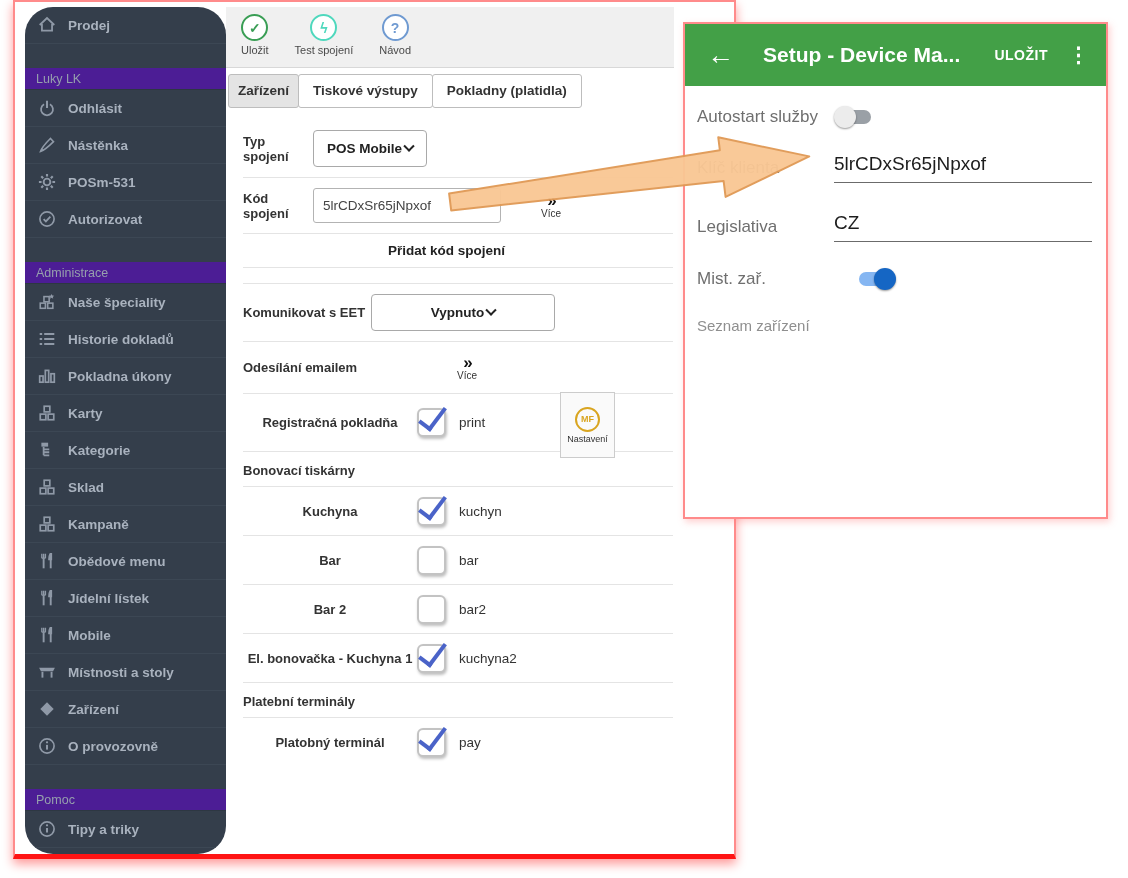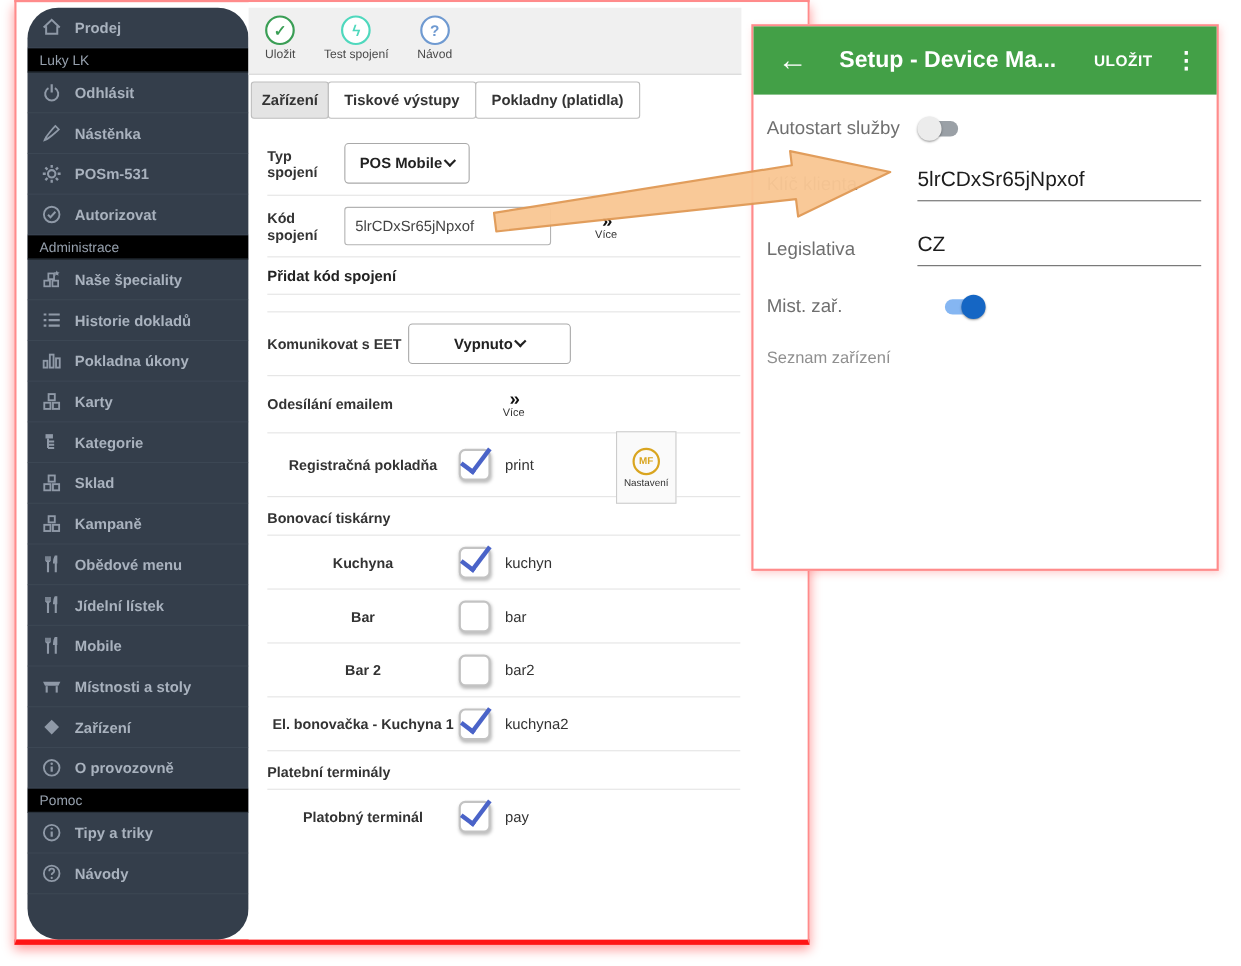--- a/index.html
+++ b/index.html
@@ -10,22 +10,22 @@
   .shot{position:absolute;left:13px;top:0;width:723px;height:859px;background:#fff;
     border:2px solid #ff8b8b;border-bottom:5px solid #ff1414;
     box-shadow:0 5px 10px rgba(255,0,0,.40);z-index:1;}
 
   
   .sidebar{position:absolute;left:10px;top:5px;width:201px;bottom:0;background:#343e4b;overflow:hidden;border-radius:28px;}
   .sb-item{display:flex;align-items:center;height:37px;padding-left:13px;gap:12px;
     border-bottom:1px solid #3c4754;color:#a9b2be;font-weight:bold;font-size:13.5px;cursor:pointer;}
   .sb-icon{width:18px;height:18px;flex:0 0 18px;color:#8f99a7;display:flex;}
   .sb-icon svg{width:100%;height:100%;}
-  .sb-section{height:22px;line-height:22px;padding-left:11px;background:#000000;color:#96a0ad;
-    font-size:12.5px;border-bottom:1px solid #2d3742;}
+  .sb-section{height:22px;line-height:22px;padding-left:11px;background:#4c1d95;color:#96a0ad;
+    font-size:12.5px;border-bottom:1px solid #2d3742;margin-top:24px;}
 
   
   .main{position:absolute;left:211px;top:0;right:0;bottom:0;background:#fff;}
   .toolbar{position:absolute;left:0;top:5px;width:448px;height:61px;background:#f0f0f0;
     border-bottom:1px solid #d8d8d8;display:flex;align-items:flex-start;padding:7px 0 0 15px;gap:26px;}
   .tb-btn{display:flex;flex-direction:column;align-items:center;cursor:pointer;}
   .tb-circle{width:27px;height:27px;border-radius:50%;border:2px solid;background:#fff;
     display:flex;align-items:center;justify-content:center;font-weight:bold;font-size:14px;}
   .tb-c0{color:#3a9e55;border-color:#3a9e55;}
   .tb-c1{color:#4fd8bd;border-color:#4fd8bd;}
@@ -36,30 +36,30 @@
   .tab{height:34px;line-height:32px;padding:0 9px;border:1px solid #bdbdbd;background:#fff;
     font-weight:bold;font-size:13.5px;color:#333;border-radius:3px;cursor:pointer;white-space:nowrap;}
   .tab+.tab{margin-left:-1px;padding:0 14px;}
   .tab.active{background:#e4e4e4;}
 
   
   .form{position:absolute;left:17px;top:118px;width:430px;}
   .frow{display:flex;align-items:center;border-bottom:1px solid #e4e4e4;position:relative;}
   .flabel{font-size:13px;font-weight:bold;color:#333;flex:0 0 auto;}
   .lab-sm{width:70px;} .lab-md{width:128px;} .lab-lg{width:174px;}
-  .t-select{min-height:58px;} .t-input-more{min-height:56px;} .t-link{min-height:34px;padding-right:168px;}
+  .t-select{min-height:58px;} .t-input-more{min-height:56px;} .t-link{min-height:34px;justify-content:flex-end;padding-right:168px;}
   .t-spacer{height:16px;} .t-section{min-height:35px;align-items:flex-end;padding-bottom:8px;}
   .t-more{min-height:52px;} .t-checkbox{min-height:49px;text-align:center;} .t-checkbox.has-action{min-height:58px;}
   .noline{border-bottom:none;}
   .sec-label{font-size:13px;font-weight:bold;color:#333;}
   .link-text{font-size:13.5px;font-weight:bold;color:#222;cursor:pointer;}
 
   .select{border:1px solid #a9a9a9;border-radius:4px;height:37px;display:flex;align-items:center;
     justify-content:center;font-weight:bold;font-size:13.5px;color:#222;background:#fff;cursor:pointer;gap:3px;}
-  .sel-1{width:114px;} .sel-2{width:148px;}
+  .sel-1{width:114px;} .sel-2{width:184px;}
   .chev{width:8px;height:8px;border-right:2px solid #222;border-bottom:2px solid #222;
     transform:rotate(45deg) translate(-2px,-2px);}
   .tinput{border:1px solid #b3b3b3;border-radius:3px;height:35px;width:188px;font-size:13.5px;
     color:#444;padding:0 9px;font-family:"Liberation Sans",sans-serif;}
   .more{display:flex;flex-direction:column;align-items:center;cursor:pointer;margin-left:40px;}
   .more-email{margin-left:86px;}
   .more .chvs{font-size:17px;font-weight:bold;color:#111;letter-spacing:-2px;line-height:15px;}
   .more .mlabel{font-size:10px;color:#333;}
 
   .cb{width:29px;height:29px;border:2px solid #c3c3c3;border-radius:6px;background:#fff;

